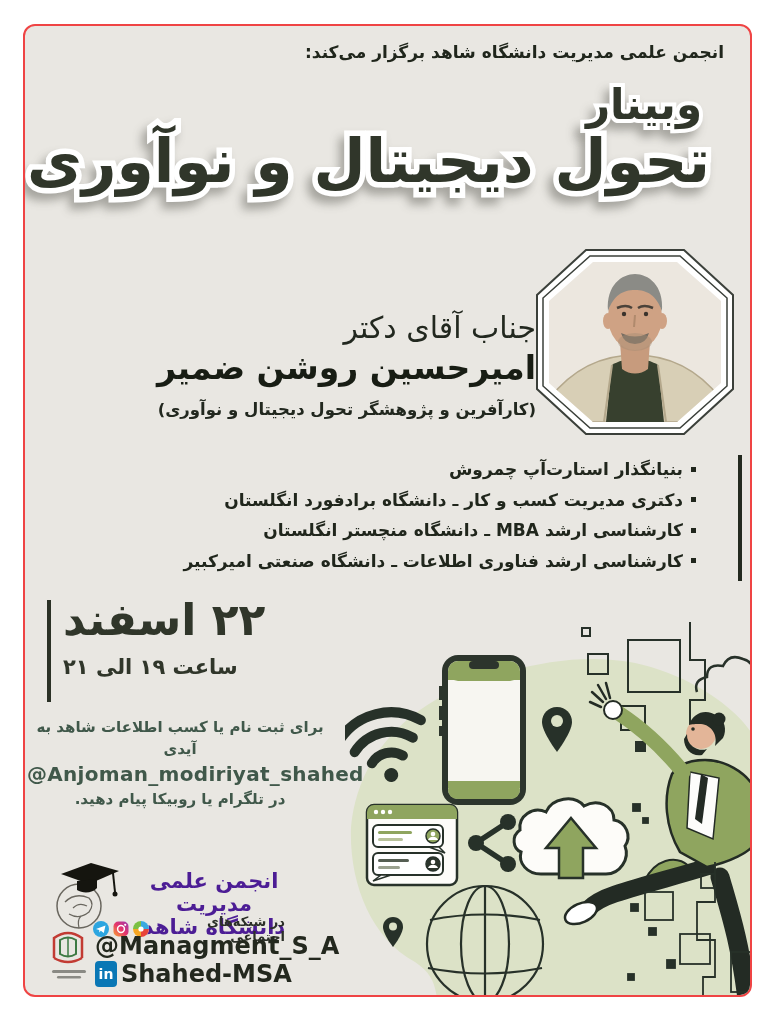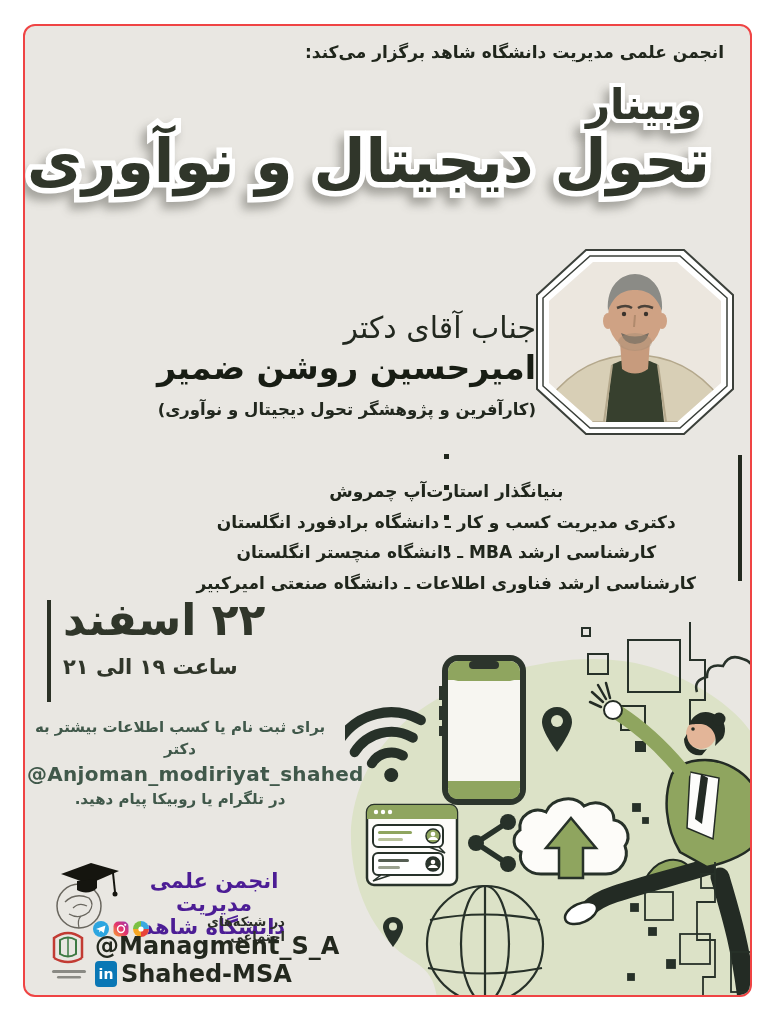--- a/index.html
+++ b/index.html
@@ -25,21 +25,21 @@
     filter:drop-shadow(-5px 7px 5px rgba(55,55,48,.38));
   }
   .kicker .halo{-webkit-text-stroke:8px #ffffff;}
   .ink-top{position:relative;color:#30362a;}
   .hex-wrap{position:absolute;top:221px;right:14px;width:202px;height:190px;}
   .speaker{position:absolute;top:284px;right:214px;direction:rtl;text-align:right;color:#22281f;}
   .honorific{font-size:30px;font-weight:400;}
   .s-name{font-size:33px;font-weight:700;margin-top:3px;color:#181d14;}
   .s-role{font-size:16.5px;font-weight:700;margin-top:13px;}
   .creds{position:absolute;top:428px;right:54px;direction:rtl;text-align:right;color:#20261c;}
-  .cred-row{display:flex;align-items:center;gap:22px;height:30.5px;font-size:17px;font-weight:700;flex-direction:column;}
+  .cred-row{display:flex;align-items:center;gap:8px;height:30.5px;font-size:17px;font-weight:700;}
   .sq{width:5px;height:5px;background:#20261c;flex:0 0 auto;}
   .cred-rule{position:absolute;top:429px;right:8px;width:4px;height:126px;background:#23291f;}
   .date-rule{position:absolute;left:22px;top:574px;width:4px;height:102px;background:#2b3126;}
   .date-block{position:absolute;left:38px;top:568px;direction:rtl;text-align:left;color:#30362a;}
   .date-big{font-size:44px;font-weight:700;line-height:1.2;}
   .date-time{font-size:21px;font-weight:700;margin-top:8px;}
   .reg{position:absolute;left:2px;top:690px;width:306px;text-align:center;direction:rtl;color:#40584a;}
   .reg-line{font-size:15px;font-weight:700;line-height:22px;}
   .reg-id{font-size:20px;font-weight:700;direction:ltr;margin:2px 0;letter-spacing:.3px;}
   .illus{position:absolute;left:320px;top:596px;width:409px;height:377px;}
@@ -129,21 +129,21 @@
   </div>
   <div class="cred-rule"></div>
 
   <div class="date-rule"></div>
   <div class="date-block">
     <div class="date-big">۲۲ اسفند</div>
     <div class="date-time">ساعت ۱۹ الی ۲۱</div>
   </div>
 
   <div class="reg">
-    <div class="reg-line">برای ثبت نام یا کسب اطلاعات بیشتر به دکتر</div>
+    <div class="reg-line">برای ثبت نام یا کسب اطلاعات شاهد به آیدی</div>
     <div class="reg-id">@Anjoman_modiriyat_shahed</div>
     <div class="reg-line">در تلگرام یا روبیکا پیام دهید.</div>
   </div>
 
   <div class="illus">
     <svg width="409" height="377" viewBox="0 0 409 377">
 
       <path d="M6 205 C4 260 25 315 70 340 C85 350 90 360 92 377 L409 377 L409 115 C398 95 365 65 315 48 C258 28 195 38 135 58 C55 85 12 140 6 205 Z" fill="#dce2c7"></path>
 
       <g transform="rotate(-14 46 152)" stroke="#273129" fill="none" stroke-width="10" stroke-linecap="round">

